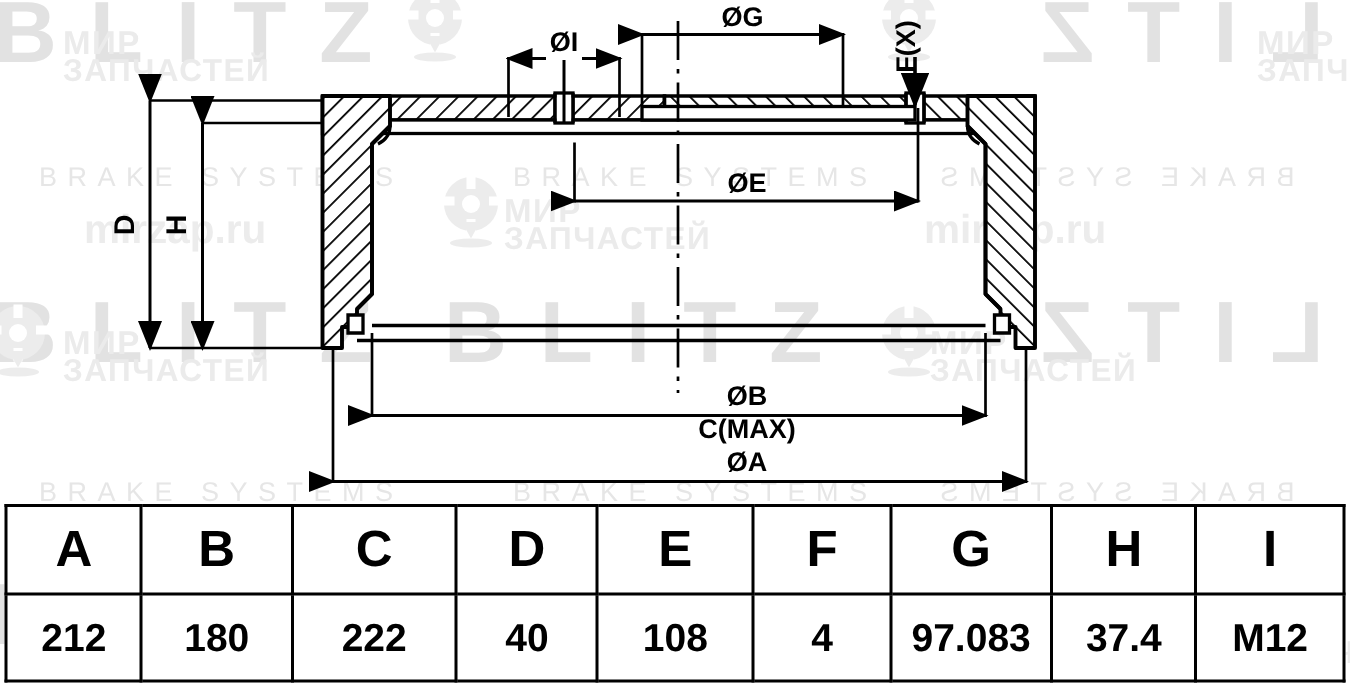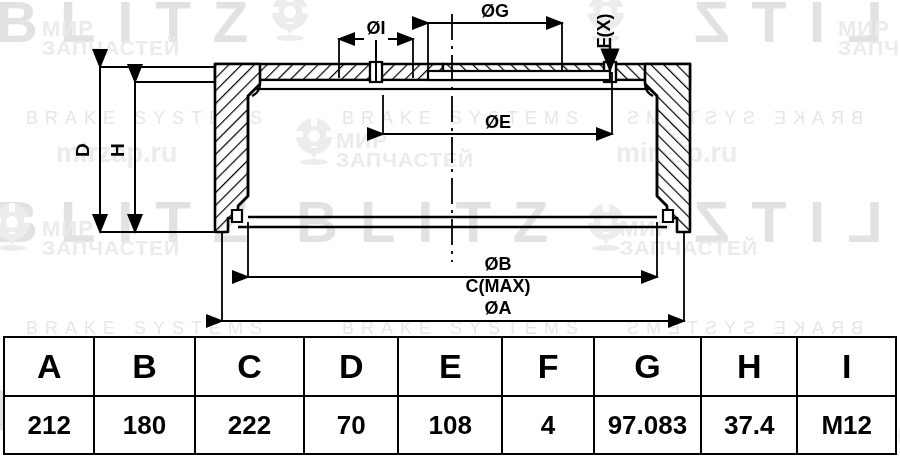--- a/index.html
+++ b/index.html
@@ -300,21 +300,21 @@
       <td class="c-e">E</td>
       <td class="c-f">F</td>
       <td class="c-g">G</td>
       <td class="c-h">H</td>
       <td class="c-i">I</td>
     </tr>
     <tr class="vals">
       <td class="c-a">212</td>
       <td class="c-b">180</td>
       <td class="c-c">222</td>
-      <td class="c-d">70</td>
+      <td class="c-d">40</td>
       <td class="c-e">108</td>
       <td class="c-f">4</td>
       <td class="c-g">97.083</td>
       <td class="c-h">37.4</td>
       <td class="c-i">M12</td>
     </tr>
   </tbody>
     </table>
 
 </div>

